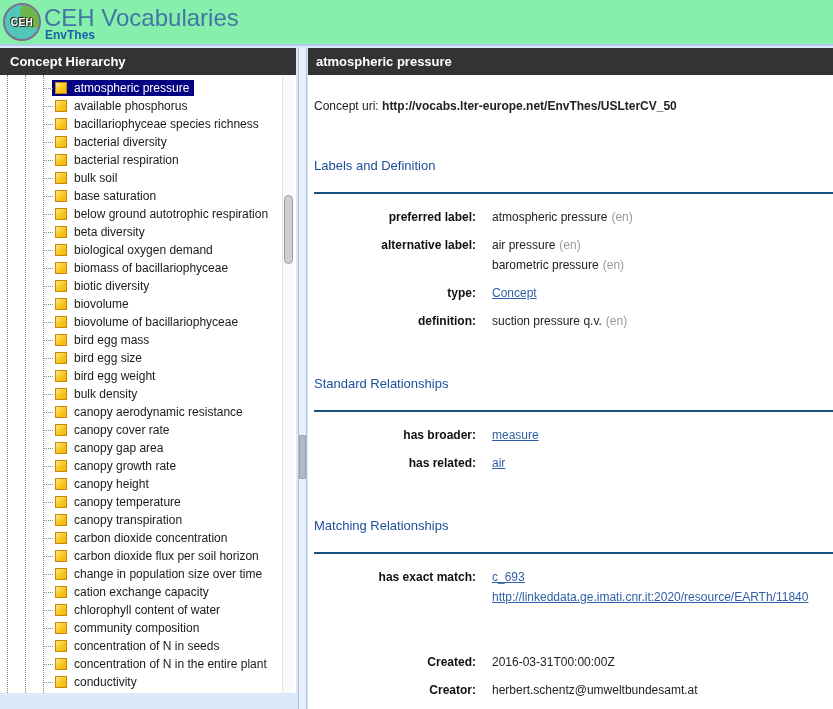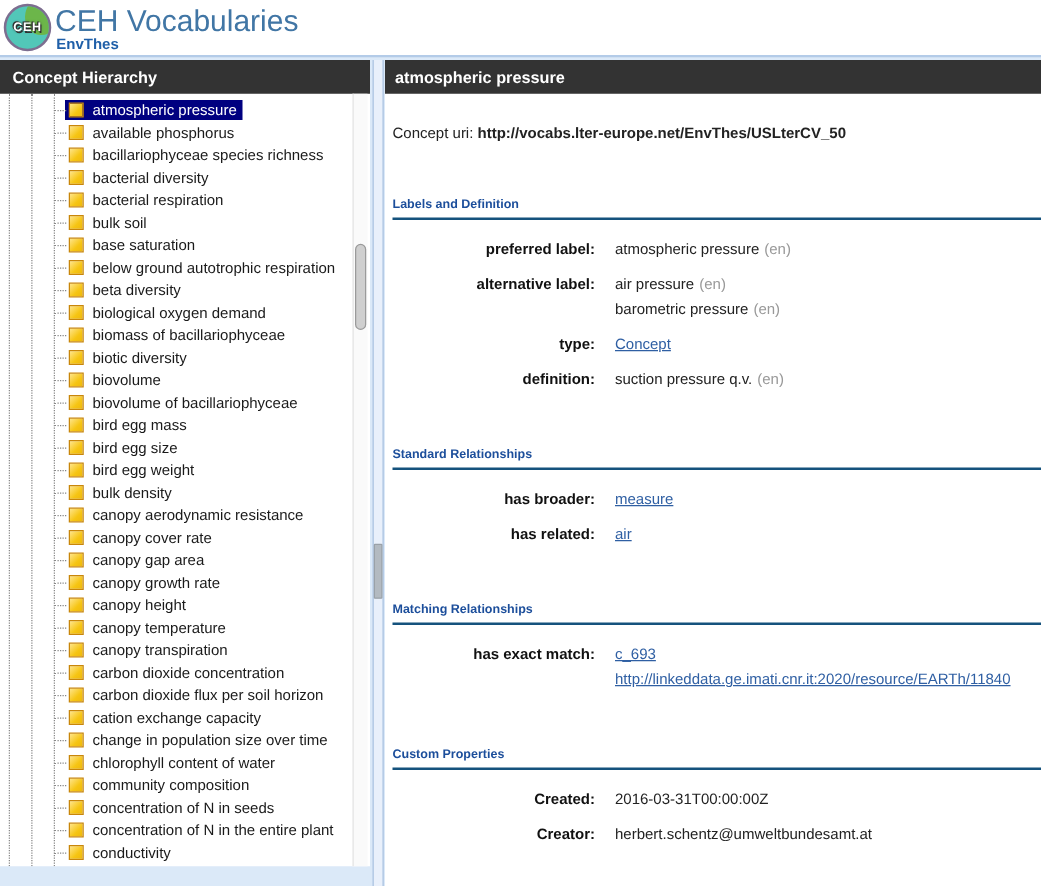--- a/index.html
+++ b/index.html
@@ -6,21 +6,21 @@
     margin: 0; padding: 0;
     width: 833px; height: 709px;
     overflow: hidden;
     background: #dbe9f8;
     font-family: "Liberation Sans", "DejaVu Sans", sans-serif;
   }
 
   
   .header {
     position: absolute; top: 0; left: 0; width: 833px; height: 44px;
-    background: #ffffff;
+    background: #86efac;
     border-bottom: 2px solid #b3cbe8;
   }
   .logo {
     position: absolute; top: 3px; left: 3px;
     width: 34px; height: 34px;
     border-radius: 50%;
     background: #52c7b8;
     border: 2px solid #7d6e90;
     overflow: hidden;
   }
@@ -144,22 +144,22 @@
     overflow: hidden;
   }
   .concept-uri {
     margin-top: 24px;
     font-size: 12px; color: #222;
   }
   .concept-uri .uri-value { font-weight: bold; }
 
   .prop-section { margin-top: 45px; }
   .section-heading {
-    font-size: 10px; font-weight: bold; color: #1c4e9b;
-    padding-bottom: 5px;
+    font-size: 13px; font-weight: normal; color: #1c4e9b;
+    padding-bottom: 19px;
     border-bottom: 2px solid #15527d;
   }
   .section-rows { margin-top: 13px; }
   .prop-row { display: flex; margin-bottom: 8px; }
   .prop-label {
     width: 162px; min-width: 162px;
     text-align: right;
     font-weight: bold; font-size: 12px; line-height: 20px;
     color: #111;
   }
@@ -383,28 +383,28 @@
         <span class="tree-connector"></span>
         <span class="row-inner">
           <span class="node-icon"></span>
           <span class="tree-label">carbon dioxide flux per soil horizon</span>
         </span>
       </div>
       <div class="tree-row">
         <span class="tree-connector"></span>
         <span class="row-inner">
           <span class="node-icon"></span>
+          <span class="tree-label">change in population size over time</span>
+        </span>
+      </div>
+      <div class="tree-row">
+        <span class="tree-connector"></span>
+        <span class="row-inner">
+          <span class="node-icon"></span>
           <span class="tree-label">cation exchange capacity</span>
-        </span>
-      </div>
-      <div class="tree-row">
-        <span class="tree-connector"></span>
-        <span class="row-inner">
-          <span class="node-icon"></span>
-          <span class="tree-label">change in population size over time</span>
         </span>
       </div>
       <div class="tree-row">
         <span class="tree-connector"></span>
         <span class="row-inner">
           <span class="node-icon"></span>
           <span class="tree-label">chlorophyll content of water</span>
         </span>
       </div>
       <div class="tree-row">
@@ -511,21 +511,20 @@
             <div class="prop-row">
               <div class="prop-label">has exact match:</div>
               <div class="prop-values">
                 <span class="value-line"><a class="val-link">c_693</a></span>
                 <span class="value-line"><a class="val-link">http://linkeddata.ge.imati.cnr.it:2020/resource/EARTh/11840</a></span>
               </div>
             </div>
           </div>
         </section>
         <section class="prop-section">
-          <div class="section-heading">Custom Properties</div>
           <div class="section-rows">
             <div class="prop-row">
               <div class="prop-label">Created:</div>
               <div class="prop-values">
                 <span class="value-line"><span>2016-03-31T00:00:00Z</span></span>
               </div>
             </div>
             <div class="prop-row">
               <div class="prop-label">Creator:</div>
               <div class="prop-values">

